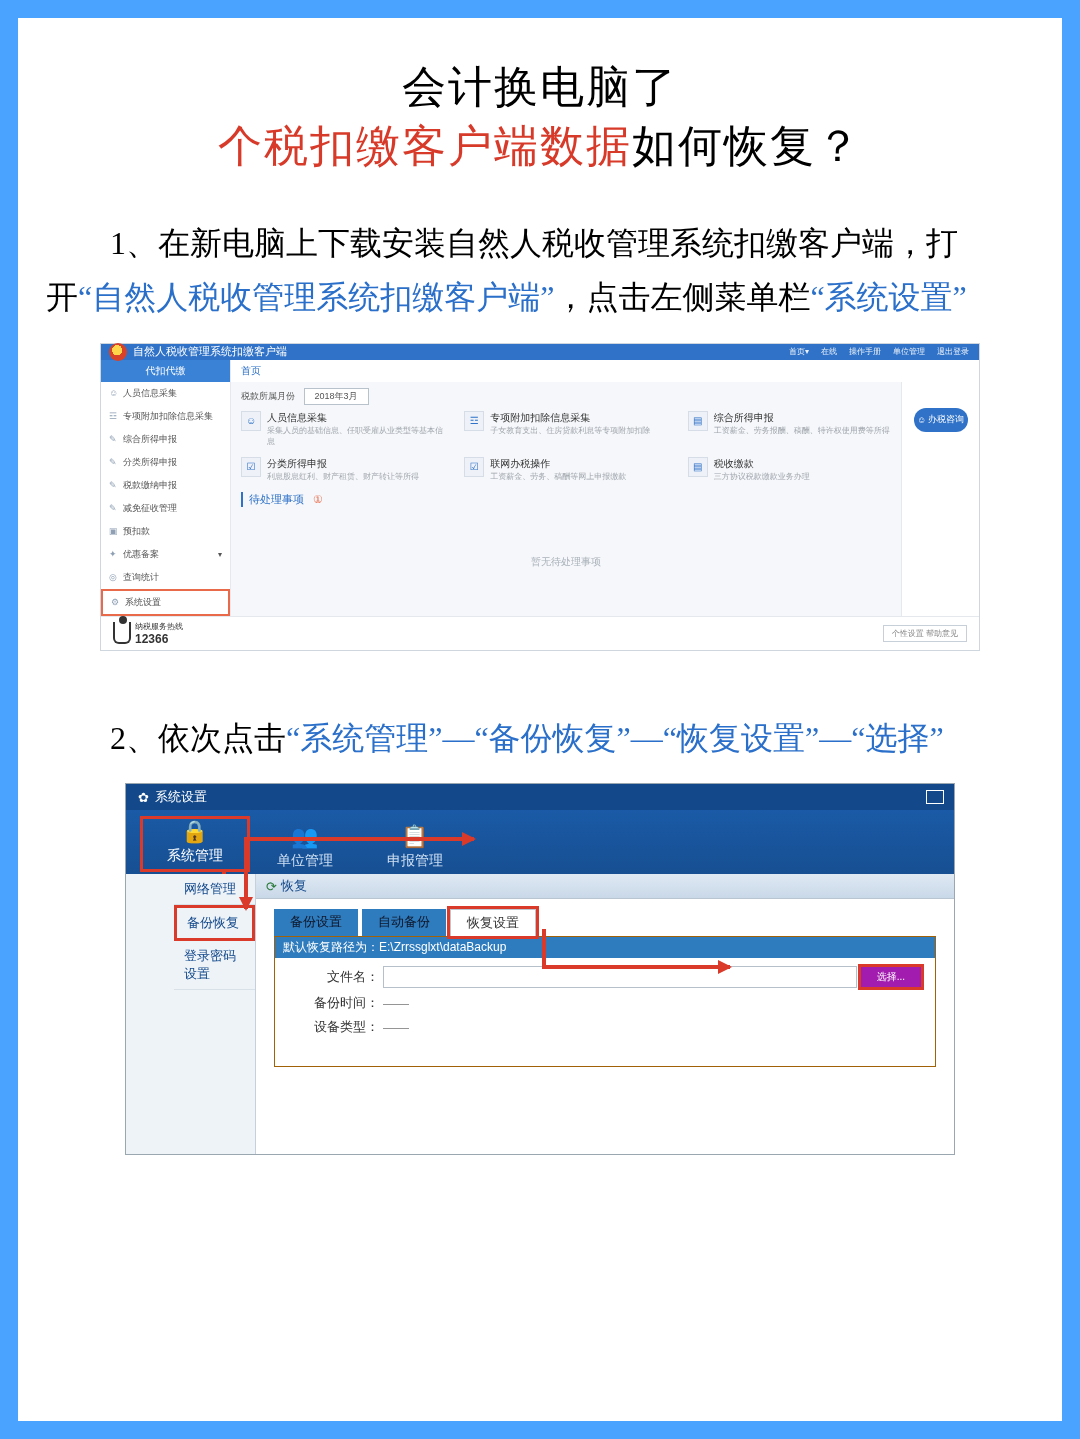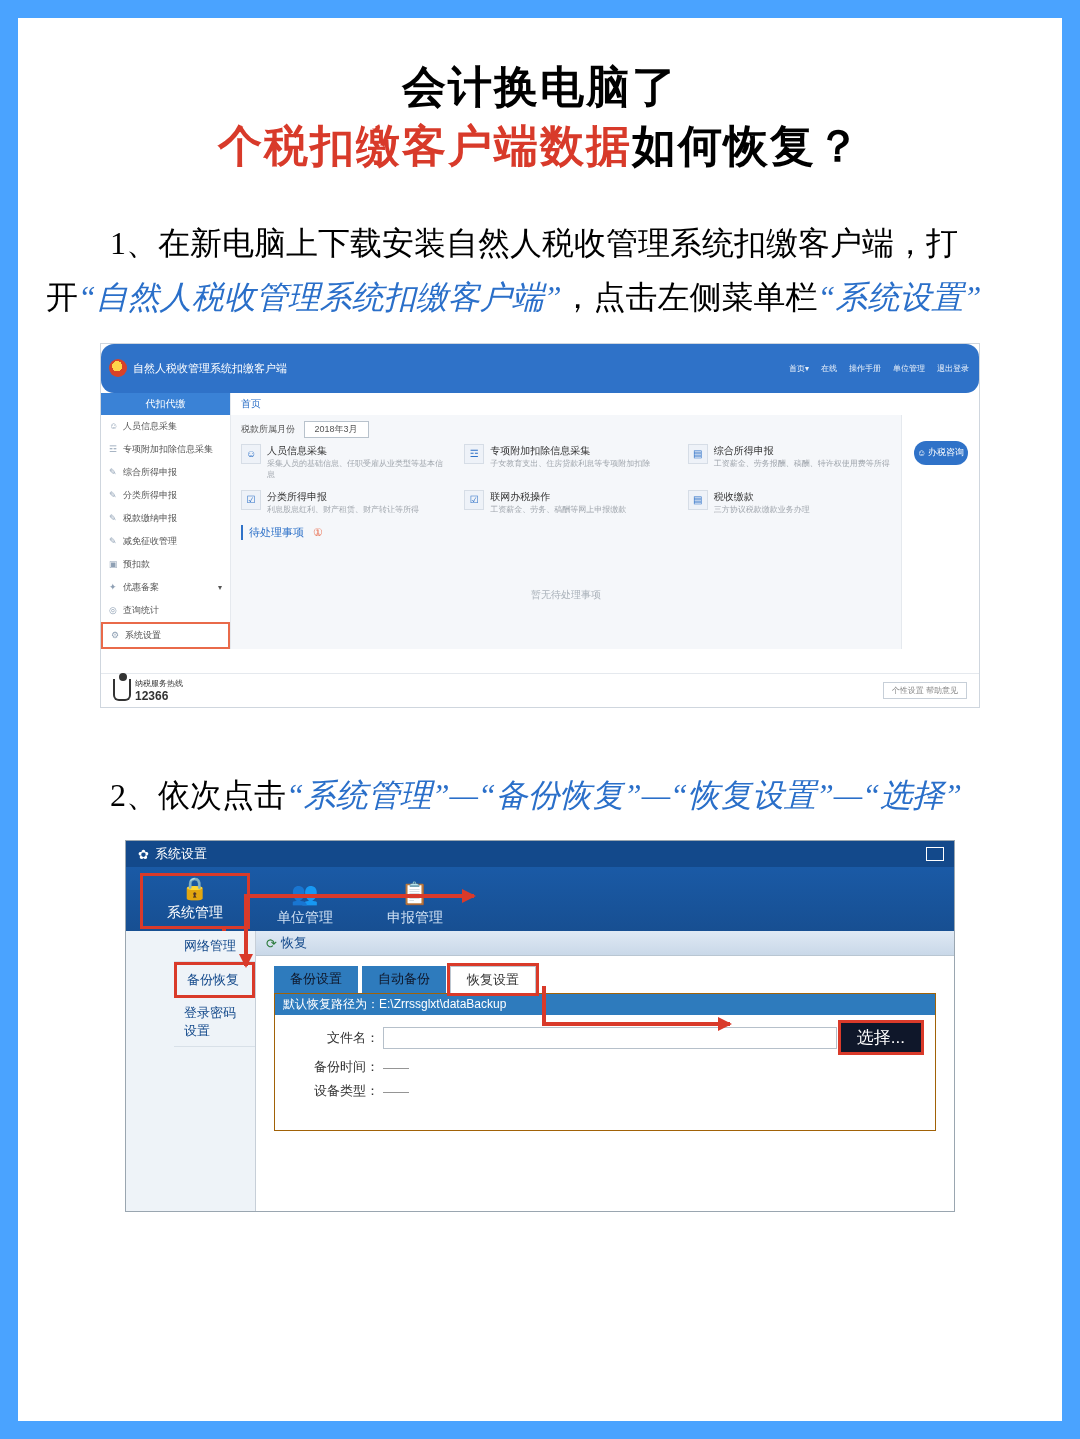--- a/index.html
+++ b/index.html
@@ -11,34 +11,33 @@
   }
   .page-border {
     border: 18px solid #4aa3ff;
     padding: 30px 8px 80px 8px;
     min-height: 1439px;
   }
   .title-block {
     text-align: center;
     margin-top: 10px;
     margin-bottom: 40px;
-    font-weight: bold;
   }
   .title-line1 {
     font-size: 44px;
     color: #000;
     letter-spacing: 2px;
   }
   .title-line2 {
     font-size: 44px;
     letter-spacing: 2px;
   }
   .red { color: #d83a2a; }
   .black { color: #000; }
-  .blue-quote { color: #2a6fc9; font-style: italic; }
+  .blue-quote { color: #2a6fc9; }
   .body-text {
     font-size: 32px;
     color: #000;
     line-height: 1.7;
     padding: 0 20px 0 20px;
   }
   .step-para { margin-bottom: 18px; }
 
   
   .app1 {
@@ -48,25 +47,24 @@
     background: #fff;
     font-family: "Microsoft YaHei", Arial, sans-serif;
     font-size: 10px;
     color: #333;
   }
   .app1-header {
     background: #2f72c8;
     color: #fff;
     display: flex;
     align-items: center;
-    height: 49px;
+    height: 16px;
     padding-left: 8px;
     font-size: 11px;
     position: relative;
-    border-radius: 13px;
   }
   .app1-header .logo {
     width: 18px; height: 18px; border-radius: 50%;
     background: radial-gradient(circle at 45% 40%, #ffd54a 0 35%, #d84228 35% 100%);
     margin-right: 6px;
   }
   .app1-header-right {
     position: absolute; right: 10px; font-size: 8px; opacity: .9;
     display: flex; gap: 12px;
   }
@@ -119,21 +117,21 @@
     width: 130px; border-right:1px solid #e5e9ee; background:#fff;
   }
   .app1-sidebar-item {
     padding: 5px 8px; font-size:9px; color:#555; display:flex; align-items:center; gap:4px;
   }
   .app1-sidebar-item .ic { width:10px; display:inline-block; color:#8fa0b4; }
   .app1-sidebar-item.hl { border:2px solid #e96a4a; }
   .app1-empty { text-align:center; color:#aab2ba; font-size:10px; padding-top:40px; }
   .app1-footer {
     display:flex; justify-content:space-between; align-items:center;
-    padding: 4px 12px; border-top:1px solid #e5e9ee; font-size:9px; color:#888;margin-top:24px;
+    padding: 4px 12px; border-top:1px solid #e5e9ee; font-size:9px; color:#888;
   }
   .app1-footer-right { border:1px solid #c7cfd8; padding:2px 8px; font-size:8px; }
   .hotline { display:flex; align-items:center; gap:4px; font-size:12px; font-weight:bold; color:#333;}
   .hotline .s {
     width:18px; height:22px; border:2px solid #333; border-top:none; border-radius:0 0 6px 6px;
     position:relative;
   }
   .hotline .s::before { content:""; position:absolute; top:-6px; left:4px; width:8px; height:8px; border-radius:50%; background:#333; }
 
   
@@ -223,21 +221,21 @@
   .app2-path {
     color:#fff; background:#2e7bbd; padding:2px 8px; margin:-8px -14px 8px -14px; font-size:12px;
   }
   .app2-row { display:flex; align-items:center; gap:4px; margin:6px 0; font-size:13px; color:#333; }
   .app2-row .lbl { width:90px; text-align:right; }
   .app2-row .val { color:#888; }
   .app2-row input {
     flex:1; border:1px solid #b6c0ca; height:22px; background:#fff;
   }
   .app2-select-btn {
-    background:#0f172a; color:#fff; padding:3px 16px; font-size:17px;
+    background:#a21caf; color:#fff; padding:3px 16px; font-size:10px;
     outline:3px solid #d93a2a;
   }
   .arrow2-wrap { position:absolute; left:155px; top:40px; width:260px; height:58px; }
   .arrow2a { left:0; top:0; width:4px; height:58px; position:absolute; background:#d93a2a; }
   .arrow1 { left:96px; top:62px; width:4px; height:36px; position:absolute; background:#d93a2a; }
   .arrow1::after {
     content:""; position:absolute; left:-5px; bottom:-2px;
     border-left:7px solid transparent;
     border-right:7px solid transparent;
     border-top:14px solid #d93a2a;

